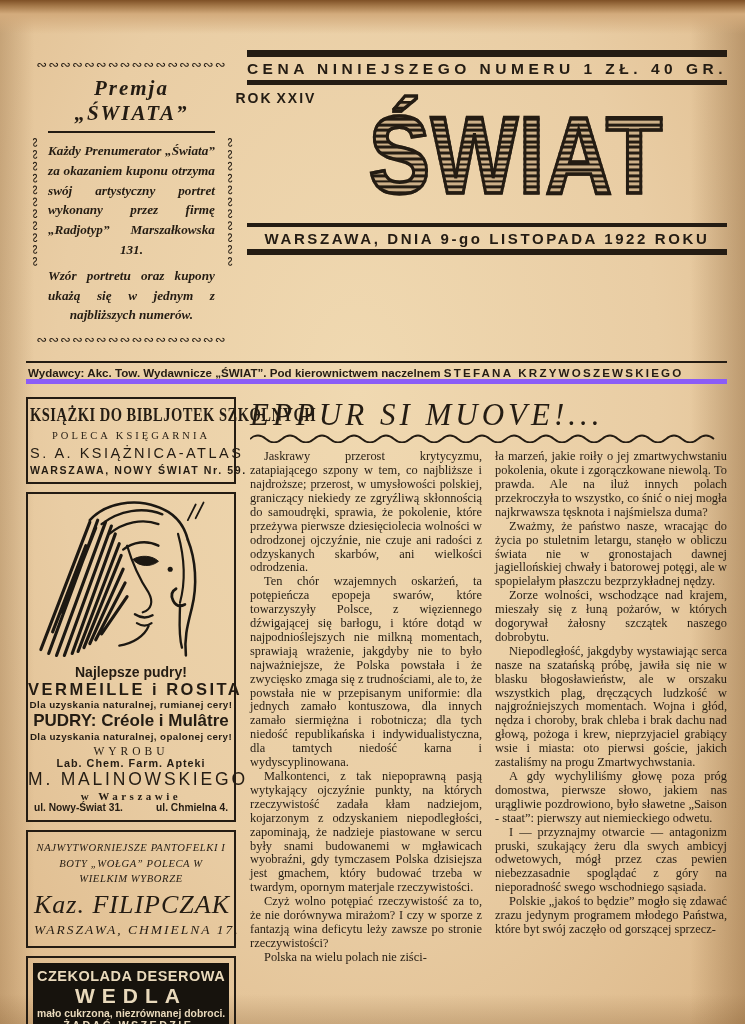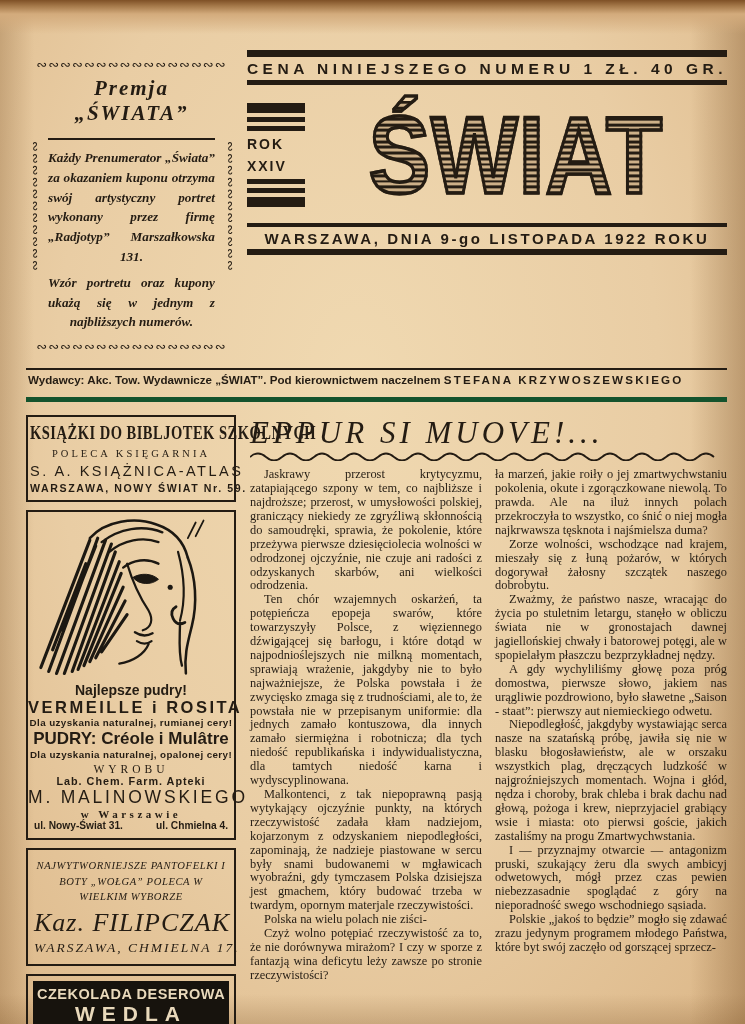--- a/index.html
+++ b/index.html
@@ -24,31 +24,31 @@
     width:212px; min-height:212px; margin-top:8px;
     display:grid;
     grid-template-columns:16px 1fr 16px;
     grid-template-rows:14px 1fr 14px;
     align-items:center;
   }
   .orn{ font-family:"DejaVu Sans", sans-serif; color:#241c13; overflow:hidden; white-space:nowrap; }
   .orn-h{ font-size:13px; letter-spacing:1px; line-height:12px; text-align:center; grid-column:1/4; }
   .orn-v{ writing-mode:vertical-rl; font-size:13px; letter-spacing:1px; height:100%; line-height:14px; text-align:center; }
   .premja-inner{ padding:4px 6px 2px 6px; text-align:center; }
-  .premja-title{ font-style:italic; font-size:21px; letter-spacing:2px; padding-bottom:12px; border-bottom:2px solid #241c13; margin-bottom:8px; font-weight:bold;}
+  .premja-title{ font-style:italic; font-size:21px; letter-spacing:2px; padding-bottom:5px; border-bottom:2px solid #241c13; margin-bottom:8px; font-weight:bold;}
   .premja-body{ font-style:italic; font-size:13.2px; line-height:1.5; text-align:justify; text-align-last:center; margin-bottom:6px; font-weight:bold;}
 
   
   .masthead{ flex:1; }
   .rule{ background:#241c13; }
   .mh-bar-top{ height:7px; }
   .mh-price{ font-family:"Liberation Sans", sans-serif; font-weight:bold; font-size:15.5px; letter-spacing:4.5px; text-align:center; padding:3px 0 2px 0; white-space:nowrap; }
   .mh-bar-2{ height:5px; }
   .mh-mid{ display:flex; align-items:stretch; height:132px; margin:4px 0 2px 0; }
-  .bar-stack{ width:58px; display:flex; flex-direction:column; justify-content:center; gap:4px; }
+  .bar-stack{ width:58px; display:flex; flex-direction:row; justify-content:center; gap:4px; }
   .bar-stack .b1{ height:10px; background:#241c13; }
   .bar-stack .b2{ height:5px; background:#241c13; }
   .bar-label{ font-family:"Liberation Sans", sans-serif; font-weight:bold; font-size:14px; letter-spacing:2px; line-height:1.15; padding:1px 0; white-space:nowrap; }
   .swiat-wrap{ flex:1; display:flex; align-items:center; justify-content:center; overflow:hidden; }
   .masthead-title{
     font-family:"Liberation Sans", sans-serif; font-weight:bold;
     font-size:92px; line-height:1; letter-spacing:1px;
     transform:scaleY(1.18); transform-origin:center;
     color:#241c13; white-space:nowrap;
   }
@@ -57,21 +57,21 @@
       background:repeating-linear-gradient(180deg, #241c13 0 2.4px, #cdb088 2.4px 4.8px);
       -webkit-background-clip:text; background-clip:text;
       color:transparent; -webkit-text-stroke:3px #241c13;
     }
   }
   .mh-bar-3{ height:4px; }
   .mh-date{ font-family:"Liberation Sans", sans-serif; font-weight:bold; font-size:15px; letter-spacing:2.6px; text-align:center; padding:3px 0 2px 0; white-space:nowrap; }
   .mh-bar-bot{ height:6px; }
 
   
-  .publisher{ margin-top:14px; border-top:2px solid #241c13; border-bottom:5px solid #14532d; padding:3px 2px 11px 2px;
+  .publisher{ margin-top:14px; border-top:2px solid #241c13; border-bottom:5px solid #8b5cf6; padding:3px 2px 0 2px;
     font-family:"Liberation Sans", sans-serif; font-weight:bold; font-size:11.6px; white-space:nowrap; }
   .publisher .spaced{ letter-spacing:2.2px; }
 
   
   .content-row{ display:flex; gap:14px; margin-top:13px; }
   .ads-col{ width:210px; display:flex; flex-direction:column; gap:8px; }
   .adbox{ border:2px solid #241c13; padding:6px 2px; text-align:center; }
   .sans{ font-family:"Liberation Sans", sans-serif; }
 
   .ad-books .l1{ font-weight:bold; font-size:14.5px; letter-spacing:.5px; transform:scaleY(1.25); margin:2px 0 6px 0; white-space:nowrap; }
@@ -228,29 +228,29 @@
     <div class="article">
       <h1 class="article-title">EPPUR SI MUOVE!...</h1>
       <svg class="wave" width="470" height="9" viewBox="0 0 470 9">
         <path d="M0 5 q8 -7 16 0 t16 0 t16 0 t16 0 t16 0 t16 0 t16 0 t16 0 t16 0 t16 0 t16 0 t16 0 t16 0 t16 0 t16 0 t16 0 t16 0 t16 0 t16 0 t16 0 t16 0 t16 0 t16 0 t16 0 t16 0 t16 0 t16 0 t16 0 t16 0" stroke="#241c13" stroke-width="1.7" fill="none"></path>
       </svg>
       <div class="cols">
         <div class="col">
           <p>Jaskrawy przerost krytycyzmu, zatapiającego szpony w tem, co najbliższe i najdroższe; przerost, w umysłowości polskiej, graniczący niekiedy ze zgryźliwą skłonnością do samoudręki, sprawia, że pokolenie, które przeżywa pierwsze dziesięciolecia wolności w odrodzonej ojczyźnie, nie czuje ani radości z odzyskanych skarbów, ani wielkości odrodzenia.</p>
           <p>Ten chór wzajemnych oskarżeń, ta potępieńcza epopeja swarów, które towarzyszyły Polsce, z więziennego dźwigającej się barłogu, i które dotąd w najpodnioślejszych nie milkną momentach, sprawiają wrażenie, jakgdyby nie to było najważniejsze, że Polska powstała i że zwycięsko zmaga się z trudnościami, ale to, że powstała nie w przepisanym uniformie: dla jednych zamało kontuszowa, dla innych zamało siermiężna i robotnicza; dla tych niedość republikańska i indywidualistyczna, dla tamtych niedość karna i wydyscyplinowana.</p>
           <p>Malkontenci, z tak niepoprawną pasją wytykający ojczyźnie punkty, na których rzeczywistość zadała kłam nadziejom, kojarzonym z odzyskaniem niepodległości, zapominają, że nadzieje piastowane w sercu były snami budowanemi w mgławicach wyobraźni, gdy tymczasem Polska dzisiejsza jest gmachem, który budować trzeba w twardym, opornym materjale rzeczywistości.</p>
+          <p>Czyż wolno potępiać rzeczywistość za to, że nie dorównywa mirażom? I czy w sporze z fantazją wina deficytu leży zawsze po stronie rzeczywistości?</p>
           <p>Polska na wielu polach nie ziści-</p>
-          <p>Czyż wolno potępiać rzeczywistość za to, że nie dorównywa mirażom? I czy w sporze z fantazją wina deficytu leży zawsze po stronie rzeczywistości?</p>
         </div>
         <div class="col">
           <p class="no-indent">ła marzeń, jakie roiły o jej zmartwychwstaniu pokolenia, okute i zgorączkowane niewolą. To prawda. Ale na iluż innych polach przekroczyła to wszystko, co śnić o niej mogła najkrwawsza tęsknota i najśmielsza duma?</p>
+          <p>Zważmy, że państwo nasze, wracając do życia po stuletnim letargu, stanęło w obliczu świata nie w gronostajach dawnej jagiellońskiej chwały i batorowej potęgi, ale w spopielałym płaszczu bezprzykładnej nędzy.</p>
           <p>Zorze wolności, wschodzące nad krajem, mieszały się z łuną pożarów, w których dogorywał żałosny szczątek naszego dobrobytu.</p>
-          <p>Zważmy, że państwo nasze, wracając do życia po stuletnim letargu, stanęło w obliczu świata nie w gronostajach dawnej jagiellońskiej chwały i batorowej potęgi, ale w spopielałym płaszczu bezprzykładnej nędzy.</p>
+          <p>Niepodległość, jakgdyby wystawiając serca nasze na szatańską próbę, jawiła się nie w blasku błogosławieństw, ale w orszaku wszystkich plag, dręczących ludzkość w najgroźniejszych momentach. Wojna i głód, nędza i choroby, brak chleba i brak dachu nad głową, pożoga i krew, nieprzyjaciel grabiący wsie i miasta: oto pierwsi goście, jakich zastaliśmy na progu Zmartwychwstania.</p>
           <p>A gdy wychyliliśmy głowę poza próg domostwa, pierwsze słowo, jakiem nas urągliwie pozdrowiono, było sławetne „Saison - staat”: pierwszy aut niemieckiego odwetu.</p>
-          <p>Niepodległość, jakgdyby wystawiając serca nasze na szatańską próbę, jawiła się nie w blasku błogosławieństw, ale w orszaku wszystkich plag, dręczących ludzkość w najgroźniejszych momentach. Wojna i głód, nędza i choroby, brak chleba i brak dachu nad głową, pożoga i krew, nieprzyjaciel grabiący wsie i miasta: oto pierwsi goście, jakich zastaliśmy na progu Zmartwychwstania.</p>
           <p>I — przyznajmy otwarcie — antagonizm pruski, szukający żeru dla swych ambicyj odwetowych, mógł przez czas pewien niebezzasadnie spoglądać z góry na nieporadność swego wschodniego sąsiada.</p>
           <p>Polskie „jakoś to będzie” mogło się zdawać zrazu jedynym programem młodego Państwa, które byt swój zaczęło od gorszącej sprzecz-</p>
         </div>
       </div>
     </div>
   </div>
 
 </div>
 
 </body></html>

